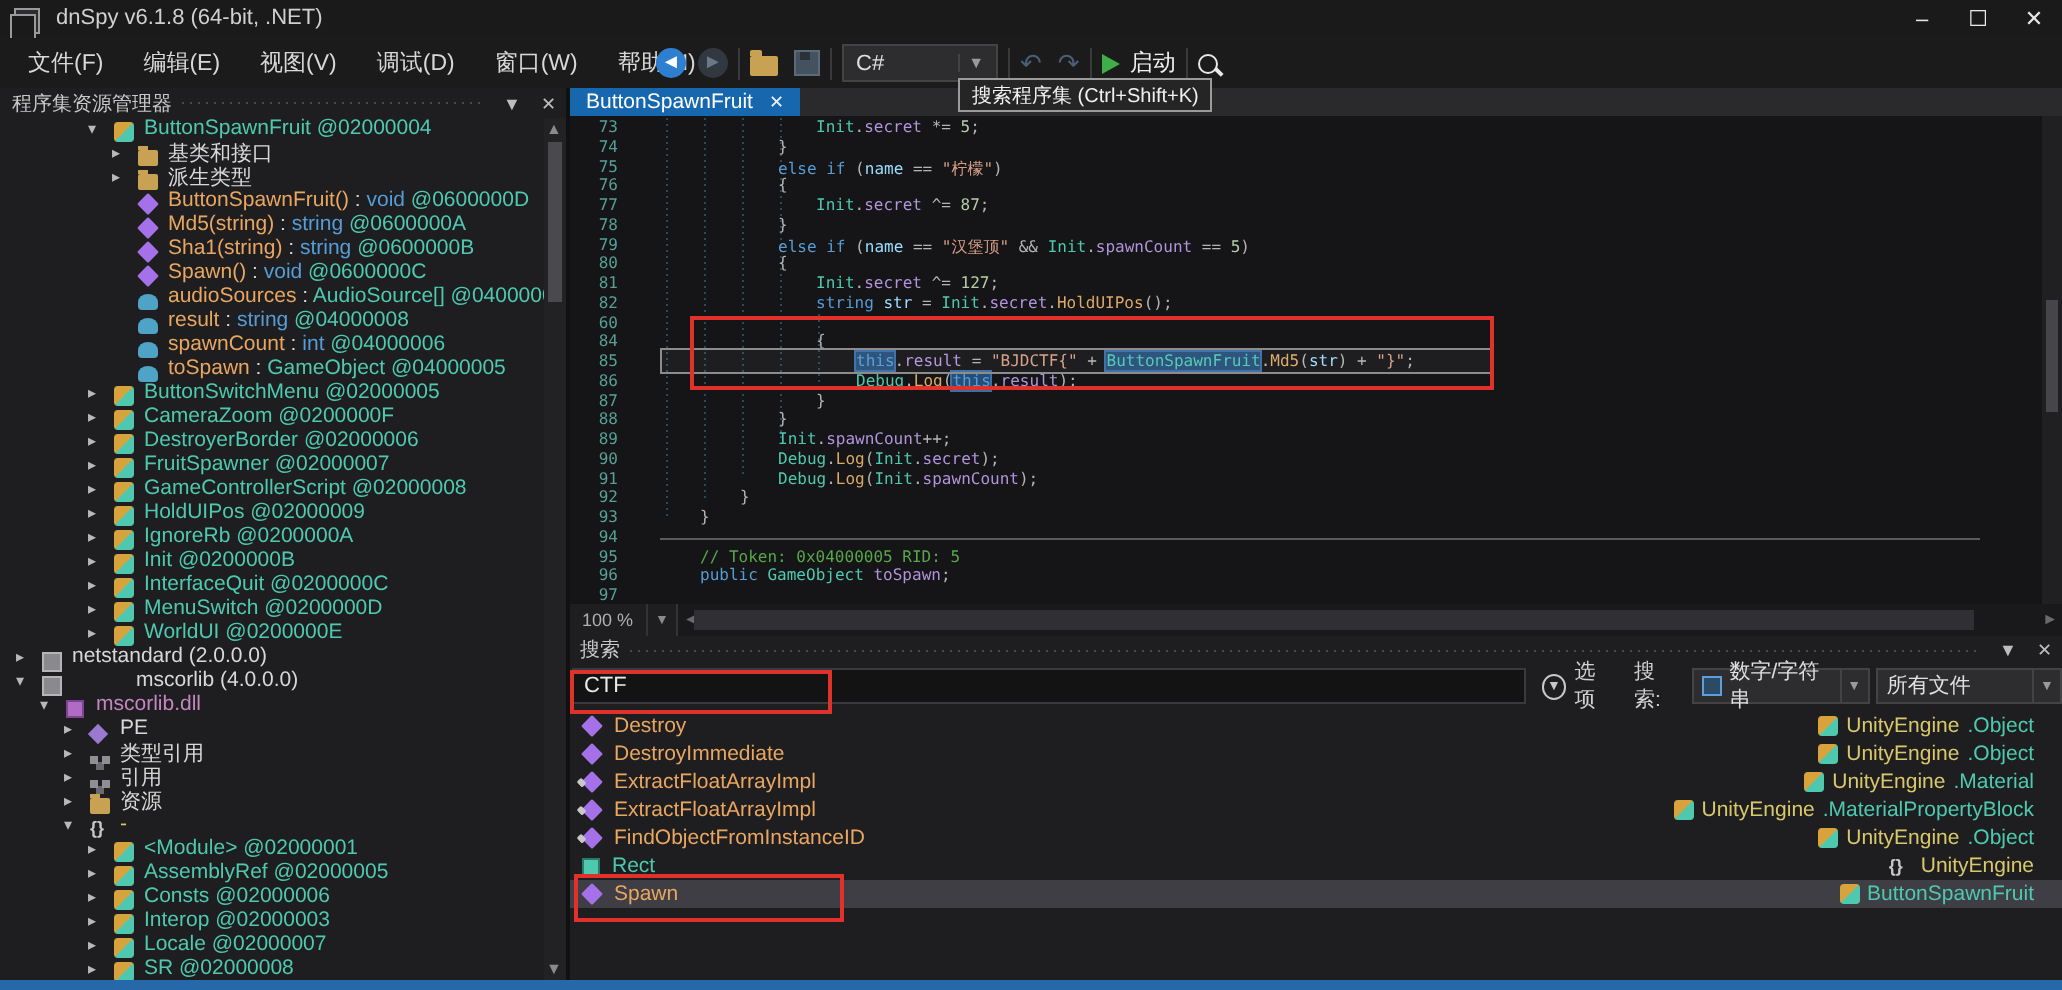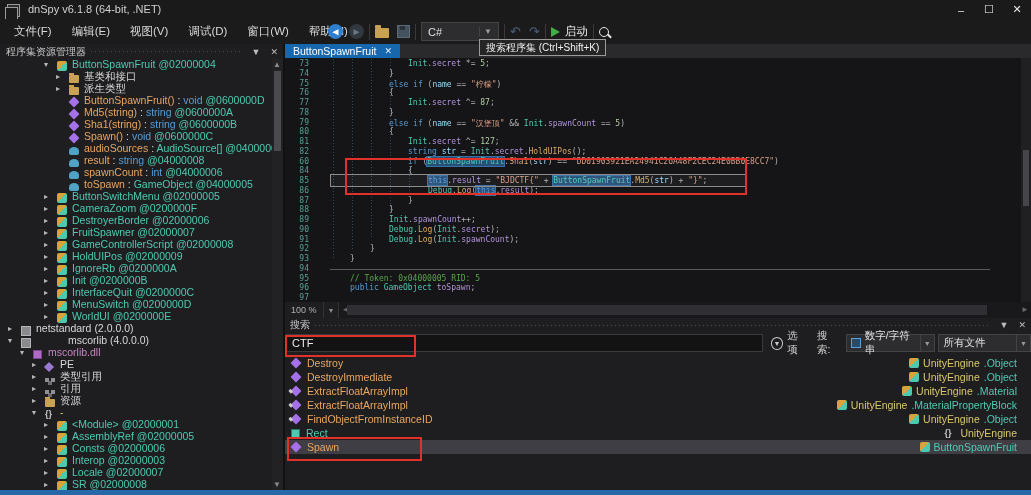--- a/index.html
+++ b/index.html
@@ -390,21 +390,20 @@
           <div class="code-line" style="top: 79px;">
             <span class="ln">81</span>
             <span class="ctext" style="left: 123px;"><span class="tk-c">Init</span><span class="tk-p">.</span><span class="tk-f">secret</span><span class="tk-p"> ^= </span><span class="tk-n">127</span><span class="tk-p">;</span></span>
           </div>
           <div class="code-line" style="top: 88.75px;">
             <span class="ln">82</span>
             <span class="ctext" style="left: 123px;"><span class="tk-k">string</span><span class="tk-p"> </span><span class="tk-l">str</span><span class="tk-p"> = </span><span class="tk-c">Init</span><span class="tk-p">.</span><span class="tk-f">secret</span><span class="tk-p">.</span><span class="tk-m">HoldUIPos</span><span class="tk-p">();</span></span>
           </div>
           <div class="code-line" style="top: 98.5px;">
             <span class="ln">60</span>
-            <span class="ctext" style="left: 123px;"><span class="tk-k">if</span><span class="tk-p"> (</span><span class="tk-c hl">ButtonSpawnFruit</span><span class="tk-p">.</span><span class="tk-m">Sha1</span><span class="tk-p">(</span><span class="tk-l">str</span><span class="tk-p">) == </span><span class="tk-s">"DD01903921EA24941C26A48F2CEC24E0BB0E8CC7"</span><span class="tk-p">)</span></span>
           </div>
           <div class="code-line" style="top: 108.25px;">
             <span class="ln">84</span>
             <span class="ctext" style="left: 123px;"><span class="tk-p">{</span></span>
           </div>
           <div class="code-line" style="top: 118px;">
             <span class="ln">85</span>
             <span class="ctext" style="left: 143px;"><span class="tk-k hl">this</span><span class="tk-p">.</span><span class="tk-f">result</span><span class="tk-p"> = </span><span class="tk-s">"BJDCTF{"</span><span class="tk-p"> + </span><span class="tk-c hl">ButtonSpawnFruit</span><span class="tk-p">.</span><span class="tk-m">Md5</span><span class="tk-p">(</span><span class="tk-l">str</span><span class="tk-p">) + </span><span class="tk-s">"}"</span><span class="tk-p">;</span></span>
           </div>
           <div class="code-line" style="top: 127.75px;">

